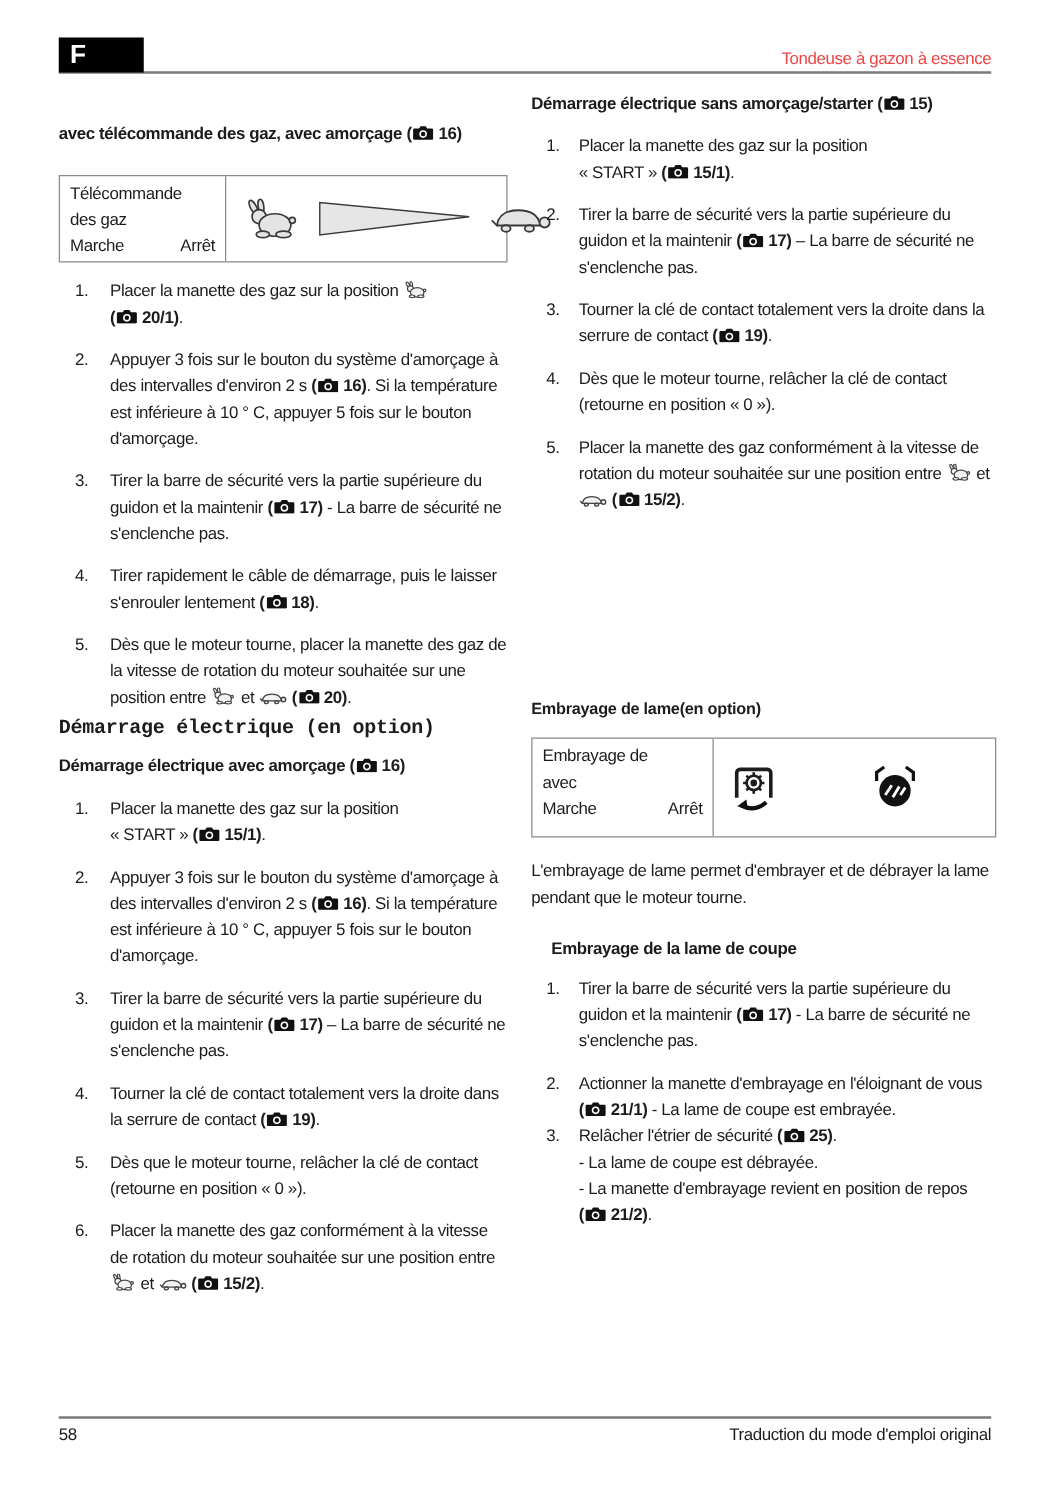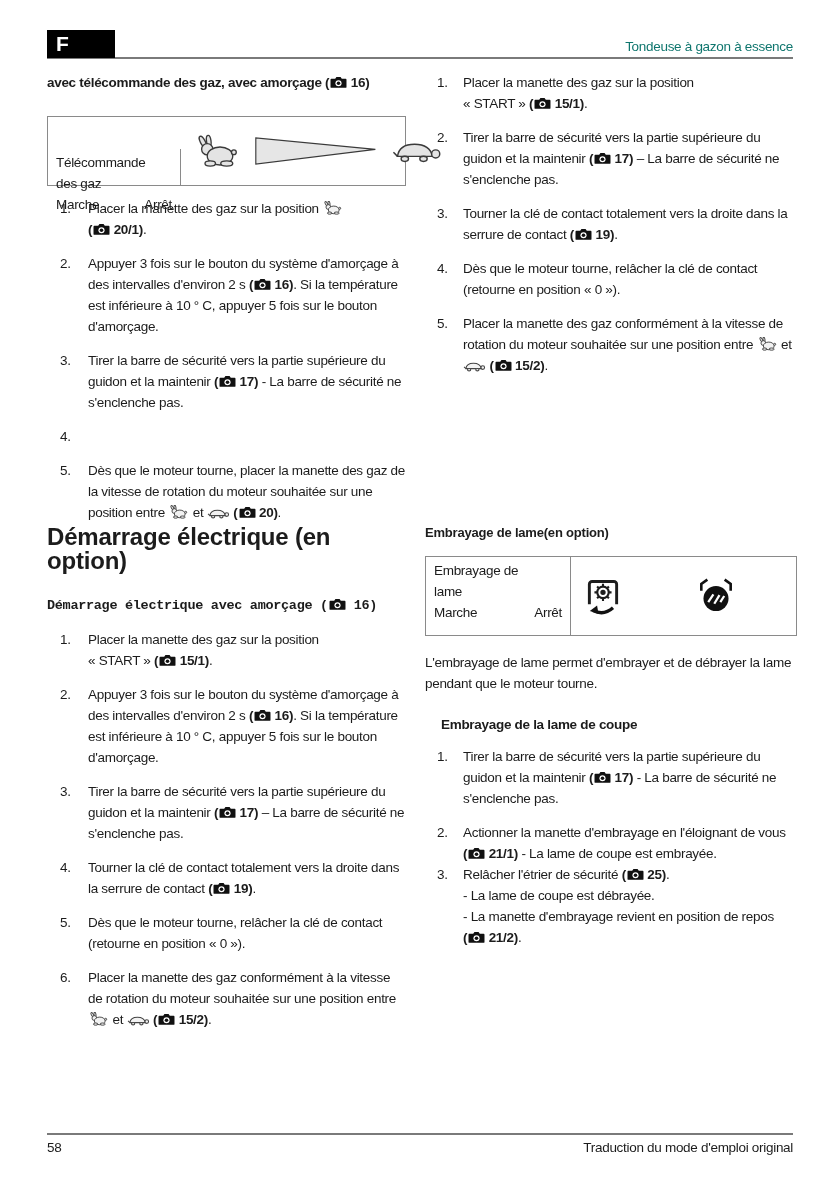--- a/index.html
+++ b/index.html
@@ -4,39 +4,39 @@
 <style>
   html,body{margin:0;padding:0;background:#fff;}
   .page{position:relative;width:839px;height:1190px;background:#fff;overflow:hidden;
         font-family:"Liberation Sans",sans-serif;color:#1c1c1c;
         font-size:13.5px;line-height:21px;letter-spacing:-0.3px;}
   
   .hdr-rule{position:absolute;left:47px;right:46px;top:57px;height:2px;background:#7a7a7a;}
   .lang-box{position:absolute;left:47px;top:30px;width:68px;height:28px;background:#000;
             color:#fff;font-weight:bold;font-size:21px;line-height:27px;padding-left:9px;
             box-sizing:border-box;letter-spacing:0;}
-  .hdr-right{position:absolute;right:46px;top:36px;font-size:13.5px;color:#0f766e;}
+  .hdr-right{position:absolute;right:46px;top:36px;font-size:13.5px;color:#ef4444;}
   
   .col{position:absolute;top:72px;}
   .col-left{left:47px;width:359px;}
   .col-right{left:425px;width:372px;}
-  .h1{font-size:24px;line-height:24px;font-weight:bold;letter-spacing:-0.2px;margin:2px 0 0 0;}
+  .h1{font-size:16px;line-height:24px;font-weight:bold;letter-spacing:-0.2px;margin:2px 0 0 0;font-family:Liberation Mono, monospace;}
   .h2{font-size:13px;line-height:22px;font-weight:bold;letter-spacing:-0.2px;margin:146px 0 12px 0;}
   .h3{font-weight:bold;margin:0;}
-  .h3-intro{margin-bottom:23px;}
+  .h3-intro{margin-bottom:23px;margin-top:24px;}
   .h3-right-intro{margin-bottom:13px;}
-  .h3-sub{margin:22px 0 13px 0;font-family:Liberation Mono, monospace;}
+  .h3-sub{margin:8px 0 13px 0;}
   .h3-engage{margin:20px 0 11px 0;padding-left:16px;}
   .h3-disengage{margin:20px 0 9px 0;}
   
   .itable{display:flex;border:1.5px solid #8a8a8a;box-sizing:border-box;background:#fff;}
   .itable-throttle{height:70px;margin-bottom:12px;}
   .itable-blade{height:80px;margin-bottom:16px;}
   .cell-label{border-right:1.5px solid #8a8a8a;padding:3px 8px 3px 8px;box-sizing:border-box;flex:none;}
-  .itable-throttle .cell-label{width:133px;margin-top:32px;}
+  .itable-throttle .cell-label{width:133px;}
   .itable-blade .cell-label{width:145px;}
   .onoff{display:flex;justify-content:space-between;}
   .cell-icons{flex:1;display:flex;align-items:center;padding:0 12px;}
   .cell-icons .gap{width:14px;}
   .cell-icons .gap-wide{width:74px;}
   
   .lrow{display:flex;margin-bottom:13px;}
   .lnum{flex:none;width:28px;}
   .col-right .lnum{width:26px;}
   .lrow:last-child{margin-bottom:0;}
@@ -139,20 +139,25 @@
         <div class="lrow">
           <span class="lnum">3.</span>
           <span class="lbody">Tirer la barre de sécurité vers la partie supérieure du guidon et la maintenir <span class="camref">(<svg width="17" height="12" viewBox="0 0 20 14">
     <path d="M1.6,3.3 H6.1 L7.6,1.1 h4.8 L13.9,3.3 h4.5 a1,1 0 0 1 1,1 V12.9 a1,1 0 0 1 -1,1 H1.6 a1,1 0 0 1 -1,-1 V4.3 a1,1 0 0 1 1,-1 Z" fill="#111"></path>
     <circle cx="10" cy="8.5" r="3.6" fill="#fff"></circle>
     <circle cx="10" cy="8.5" r="2.1" fill="#111"></circle>
   </svg>&nbsp;17)</span> - La barre de sécurité ne s'enclenche pas.</span>
         </div>
         <div class="lrow">
           <span class="lnum">4.</span>
+          <span class="lbody">Tirer rapidement le câble de démarrage, puis le laisser s'enrouler lentement <span class="camref">(<svg width="17" height="12" viewBox="0 0 20 14">
+    <path d="M1.6,3.3 H6.1 L7.6,1.1 h4.8 L13.9,3.3 h4.5 a1,1 0 0 1 1,1 V12.9 a1,1 0 0 1 -1,1 H1.6 a1,1 0 0 1 -1,-1 V4.3 a1,1 0 0 1 1,-1 Z" fill="#111"></path>
+    <circle cx="10" cy="8.5" r="3.6" fill="#fff"></circle>
+    <circle cx="10" cy="8.5" r="2.1" fill="#111"></circle>
+  </svg>&nbsp;18)</span>.</span>
         </div>
         <div class="lrow">
           <span class="lnum">5.</span>
           <span class="lbody">Dès que le moteur tourne, placer la manette des gaz de la vitesse de rotation du moteur souhaitée sur une position entre <span class="inline-ico"><svg width="21" height="14" viewBox="0 0 64 44">
     <g fill="#f2f2f2" stroke="#444" stroke-width="3">
       <ellipse cx="13" cy="9" rx="3.2" ry="8" transform="rotate(-28 13 9)"></ellipse>
       <ellipse cx="21" cy="8" rx="3" ry="7.5" transform="rotate(-8 21 8)"></ellipse>
       <circle cx="19" cy="19" r="7.5"></circle>
       <ellipse cx="36" cy="28" rx="17" ry="12"></ellipse>
       <ellipse cx="23" cy="38" rx="7" ry="3.5"></ellipse>
@@ -241,20 +246,25 @@
   </svg></span> <span class="camref">(<svg width="17" height="12" viewBox="0 0 20 14">
     <path d="M1.6,3.3 H6.1 L7.6,1.1 h4.8 L13.9,3.3 h4.5 a1,1 0 0 1 1,1 V12.9 a1,1 0 0 1 -1,1 H1.6 a1,1 0 0 1 -1,-1 V4.3 a1,1 0 0 1 1,-1 Z" fill="#111"></path>
     <circle cx="10" cy="8.5" r="3.6" fill="#fff"></circle>
     <circle cx="10" cy="8.5" r="2.1" fill="#111"></circle>
   </svg>&nbsp;15/2)</span>.</span>
         </div>
       </div>
   </div>
 
   <div class="col col-right">
+    <div class="h3 h3-right-intro">Démarrage électrique sans amorçage/starter <span class="camref">(<svg width="17" height="12" viewBox="0 0 20 14">
+    <path d="M1.6,3.3 H6.1 L7.6,1.1 h4.8 L13.9,3.3 h4.5 a1,1 0 0 1 1,1 V12.9 a1,1 0 0 1 -1,1 H1.6 a1,1 0 0 1 -1,-1 V4.3 a1,1 0 0 1 1,-1 Z" fill="#111"></path>
+    <circle cx="10" cy="8.5" r="3.6" fill="#fff"></circle>
+    <circle cx="10" cy="8.5" r="2.1" fill="#111"></circle>
+  </svg>&nbsp;15)</span></div>
     <div>
         <div class="lrow">
           <span class="lnum">1.</span>
           <span class="lbody">Placer la manette des gaz sur la position<br>« START » <span class="camref">(<svg width="17" height="12" viewBox="0 0 20 14">
     <path d="M1.6,3.3 H6.1 L7.6,1.1 h4.8 L13.9,3.3 h4.5 a1,1 0 0 1 1,1 V12.9 a1,1 0 0 1 -1,1 H1.6 a1,1 0 0 1 -1,-1 V4.3 a1,1 0 0 1 1,-1 Z" fill="#111"></path>
     <circle cx="10" cy="8.5" r="3.6" fill="#fff"></circle>
     <circle cx="10" cy="8.5" r="2.1" fill="#111"></circle>
   </svg>&nbsp;15/1)</span>.</span>
         </div>
         <div class="lrow">
@@ -303,21 +313,21 @@
     <circle cx="10" cy="8.5" r="2.1" fill="#111"></circle>
   </svg>&nbsp;15/2)</span>.</span>
         </div>
       </div>
 
     <div class="h2">Embrayage de lame(en option)</div>
 
     <div class="itable itable-blade">
       <div class="cell-label">
         <div>Embrayage de</div>
-        <div>lame</div>
+        <div>avec</div>
         <div class="onoff">
           <span>Marche</span>
           <span>Arrêt</span>
         </div>
       </div>
       <div class="cell-icons">
         <svg width="40" height="44" viewBox="0 0 44 46">
           <path d="M7,32 V10 a3,3 0 0 1 3,-3 h24 a3,3 0 0 1 3,3 v22" fill="none" stroke="#1d1d1d" stroke-width="3.2"></path>
           <g stroke="#1d1d1d" stroke-width="2.3" fill="none">
             <circle cx="22" cy="19" r="6.3"></circle>

